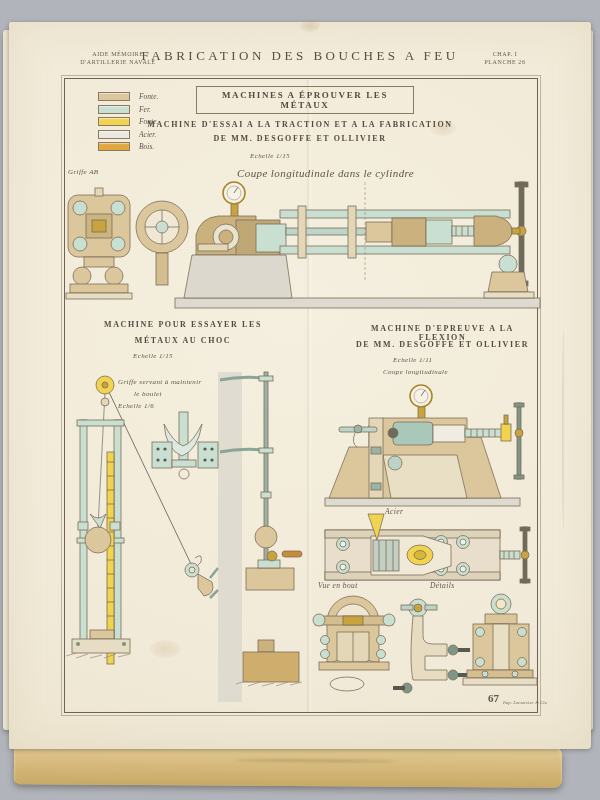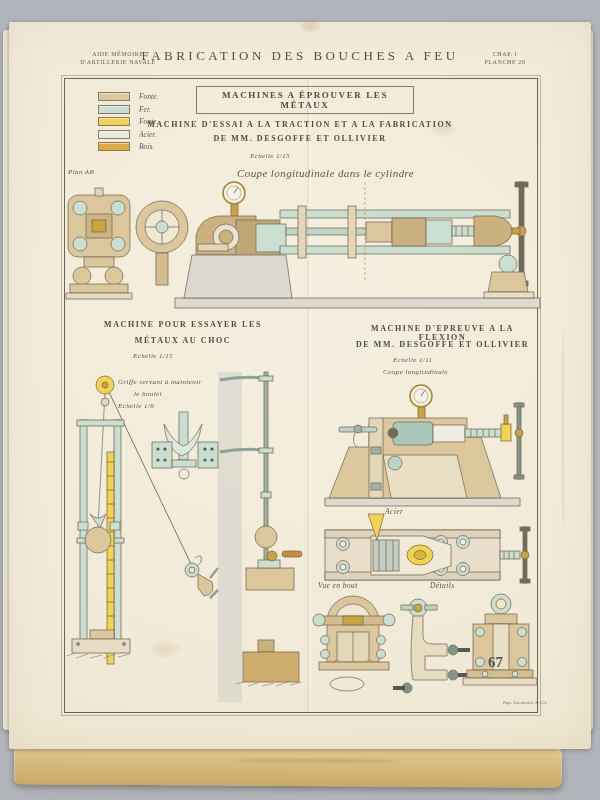--- a/index.html
+++ b/index.html
@@ -118,21 +118,21 @@
   <div class="legend-row">
     <span class="legend-swatch" style="background: rgb(224, 168, 62);"></span>
     <span class="legend-label">Bois.</span>
   </div>
 </div>
 
 <div class="abs engraved" id="main-title-box">MACHINES A ÉPROUVER LES MÉTAUX</div>
 <div class="abs engraved" style="left:130px;top:120px;width:340px;font-size:8px;">MACHINE D'ESSAI A LA TRACTION ET A LA FABRICATION</div>
 <div class="abs engraved" style="left:130px;top:134px;width:340px;font-size:8px;">DE MM. DESGOFFE ET OLLIVIER</div>
 <div class="abs script" style="left:250px;top:152px;width:100px;font-size:7px;">Echelle 1/15</div>
-<div class="abs script" style="left:68px;top:168px;width:80px;font-size:7px;">Plan AB</div>
+<div class="abs script" style="left:68px;top:168px;width:80px;font-size:7px;">Griffe AB</div>
 <div class="abs script" style="left:237px;top:167px;width:180px;font-size:11px;font-style:italic;">Coupe longitudinale dans le cylindre</div>
 
 <svg class="abs" style="left:60px;top:180px;" width="480" height="135" viewBox="0 0 480 135">
 
   <rect x="115" y="118" width="365" height="10" fill="#dedacf" class="ink"></rect>
 
   <g>
     <rect x="8" y="15" width="62" height="62" rx="10" fill="#dcc79c" class="ink"></rect>
     <circle cx="20" cy="28" r="7" fill="#c9dfd2" class="ink"></circle>
     <circle cx="58" cy="28" r="7" fill="#c9dfd2" class="ink"></circle>
@@ -457,14 +457,14 @@
       <circle cx="207" cy="40" r="4.5" fill="#c9dfd2" class="ink"></circle>
     <circle cx="165" cy="70" r="4.5" fill="#c9dfd2" class="ink"></circle>
       <circle cx="207" cy="70" r="4.5" fill="#c9dfd2" class="ink"></circle>
     <rect x="152" y="78" width="66" height="8" fill="#d4bd8e" class="ink"></rect>
     <rect x="148" y="86" width="74" height="7" fill="#e7ddc4" class="ink"></rect>
     <circle cx="170" cy="82" r="3" fill="#c9dfd2" class="ink"></circle>
       <circle cx="200" cy="82" r="3" fill="#c9dfd2" class="ink"></circle>
   </g>
 </svg>
 
-<div class="abs" style="left:488px;top:654px;font-size:15px;font-weight:bold;color:#55594f;">67</div>
+<div class="abs" style="left:488px;top:692px;font-size:11px;font-weight:bold;color:#55594f;">67</div>
 <div class="abs" id="footer-imprint" style="left:503px;top:700px;font-size:5px;">Imp. Lemercier &amp; Cie</div>
 
 </body></html>

